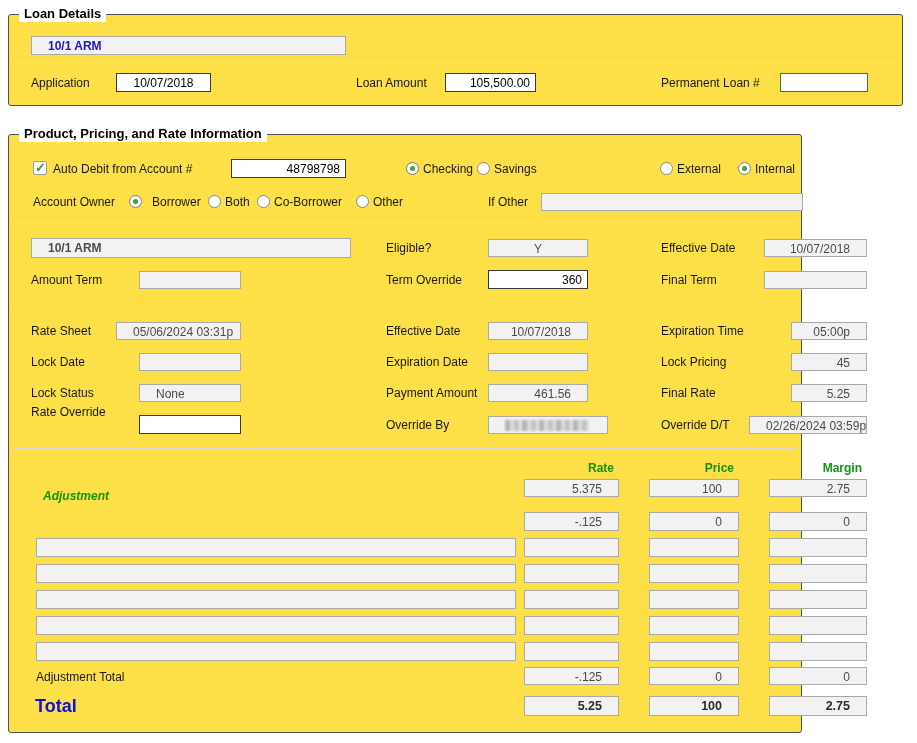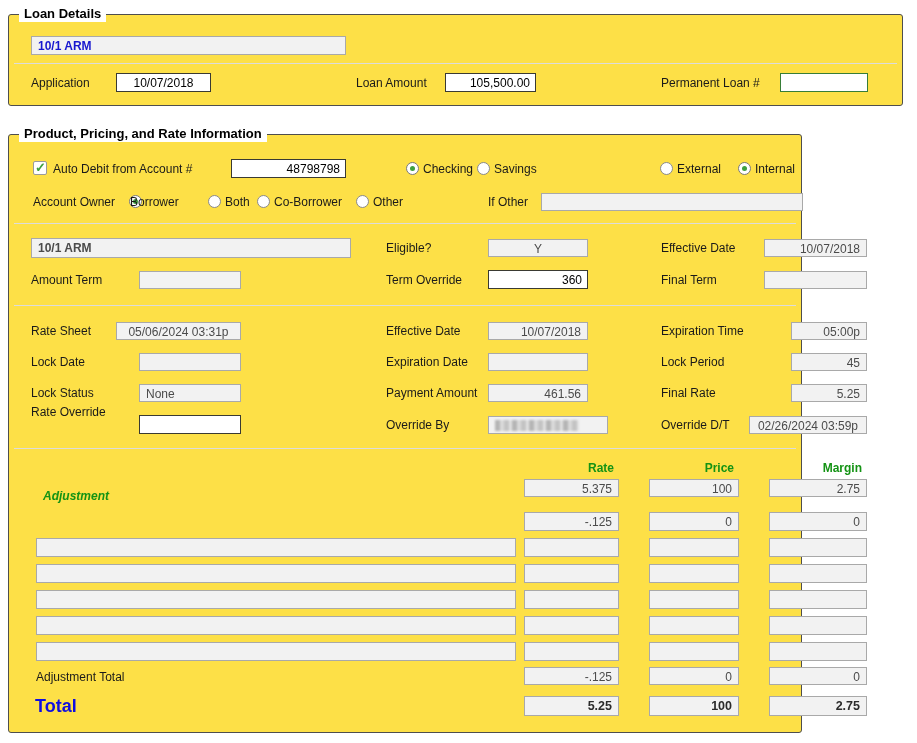--- a/index.html
+++ b/index.html
@@ -14,21 +14,21 @@
   .group { position: absolute; border: 1px solid #4e4e4e; border-radius: 3px; background: #fde047; }
   .legend {
     position: absolute; top: -9px; left: 10px; background: #fff;
     padding: 0 5px; font-weight: bold; font-size: 13px; color: #000; line-height: 16px; white-space: nowrap;
   }
 
   .lbl { position: absolute; font-size: 12px; color: #1a1a1a; white-space: nowrap; line-height: 18px; }
 
   .fld {
     position: absolute; height: 18px; font-size: 12px; line-height: 14px;
-    padding: 2px 6px; white-space: nowrap; overflow: hidden;
+    padding: 2px 16px; white-space: nowrap; overflow: hidden;
   }
   .ro { background: #f2f2f2; border: 1px solid #a9a9a9; color: #4b4b4b; }
 
   input.ed {
     position: absolute; height: 19px; background: #fff; border: 1px solid #3a3a32;
     font-family: inherit; font-size: 12px; padding: 1px 5px; color: #000; outline: none;
   }
   input.green-border { border-color: #377d37; }
 
   .right { text-align: right; }
@@ -120,21 +120,21 @@
     <span class="radio" style="left:468px; top:27px;"></span>
     <span class="lbl" style="left:485px; top:25px;">Savings</span>
 
     <span class="radio" style="left:651px; top:27px;"></span>
     <span class="lbl" style="left:668px; top:25px;">External</span>
     <span class="radio on" style="left:729px; top:27px;"></span>
     <span class="lbl" style="left:746px; top:25px;">Internal</span>
 
     <span class="lbl" style="left:24px; top:58px;">Account Owner</span>
     <span class="radio on" style="left:120px; top:60px;"></span>
-    <span class="lbl" style="left:121px; top:58px;">Borrower</span>
+    <span class="lbl" style="left:143px; top:58px;">Borrower</span>
     <span class="radio" style="left:199px; top:60px;"></span>
     <span class="lbl" style="left:216px; top:58px;">Both</span>
     <span class="radio" style="left:248px; top:60px;"></span>
     <span class="lbl" style="left:265px; top:58px;">Co-Borrower</span>
     <span class="radio" style="left:347px; top:60px;"></span>
     <span class="lbl" style="left:364px; top:58px;">Other</span>
 
     <span class="lbl" style="left:479px; top:58px;">If Other</span>
     <div class="fld ro" style="left:532px; top:58px; width:262px;"></div>
 
@@ -159,21 +159,21 @@
     <div class="fld ro center" style="left:107px; top:187px; width:125px;">05/06/2024 03:31p</div>
     <span class="lbl" style="left:377px; top:187px;">Effective Date</span>
     <div class="fld ro right" style="left:479px; top:187px; width:100px;">10/07/2018</div>
     <span class="lbl" style="left:652px; top:187px;">Expiration Time</span>
     <div class="fld ro right" style="left:782px; top:187px; width:76px;">05:00p</div>
 
     <span class="lbl" style="left:22px; top:218px;">Lock Date</span>
     <div class="fld ro" style="left:130px; top:218px; width:102px;"></div>
     <span class="lbl" style="left:377px; top:218px;">Expiration Date</span>
     <div class="fld ro" style="left:479px; top:218px; width:100px;"></div>
-    <span class="lbl" style="left:652px; top:218px;">Lock Period</span>
+    <span class="lbl" style="left:652px; top:218px;">Lock Pricing</span>
     <div class="fld ro right" style="left:782px; top:218px; width:76px;">45</div>
 
     <span class="lbl" style="left:22px; top:249px;">Lock Status</span>
     <div class="fld ro" style="left:130px; top:249px; width:102px;">None</div>
     <span class="lbl" style="left:377px; top:249px;">Payment Amount</span>
     <div class="fld ro right" style="left:479px; top:249px; width:100px;">461.56</div>
     <span class="lbl" style="left:652px; top:249px;">Final Rate</span>
     <div class="fld ro right" style="left:782px; top:249px; width:76px;">5.25</div>
 
     <span class="lbl" style="left:22px; top:268px;">Rate Override</span>

